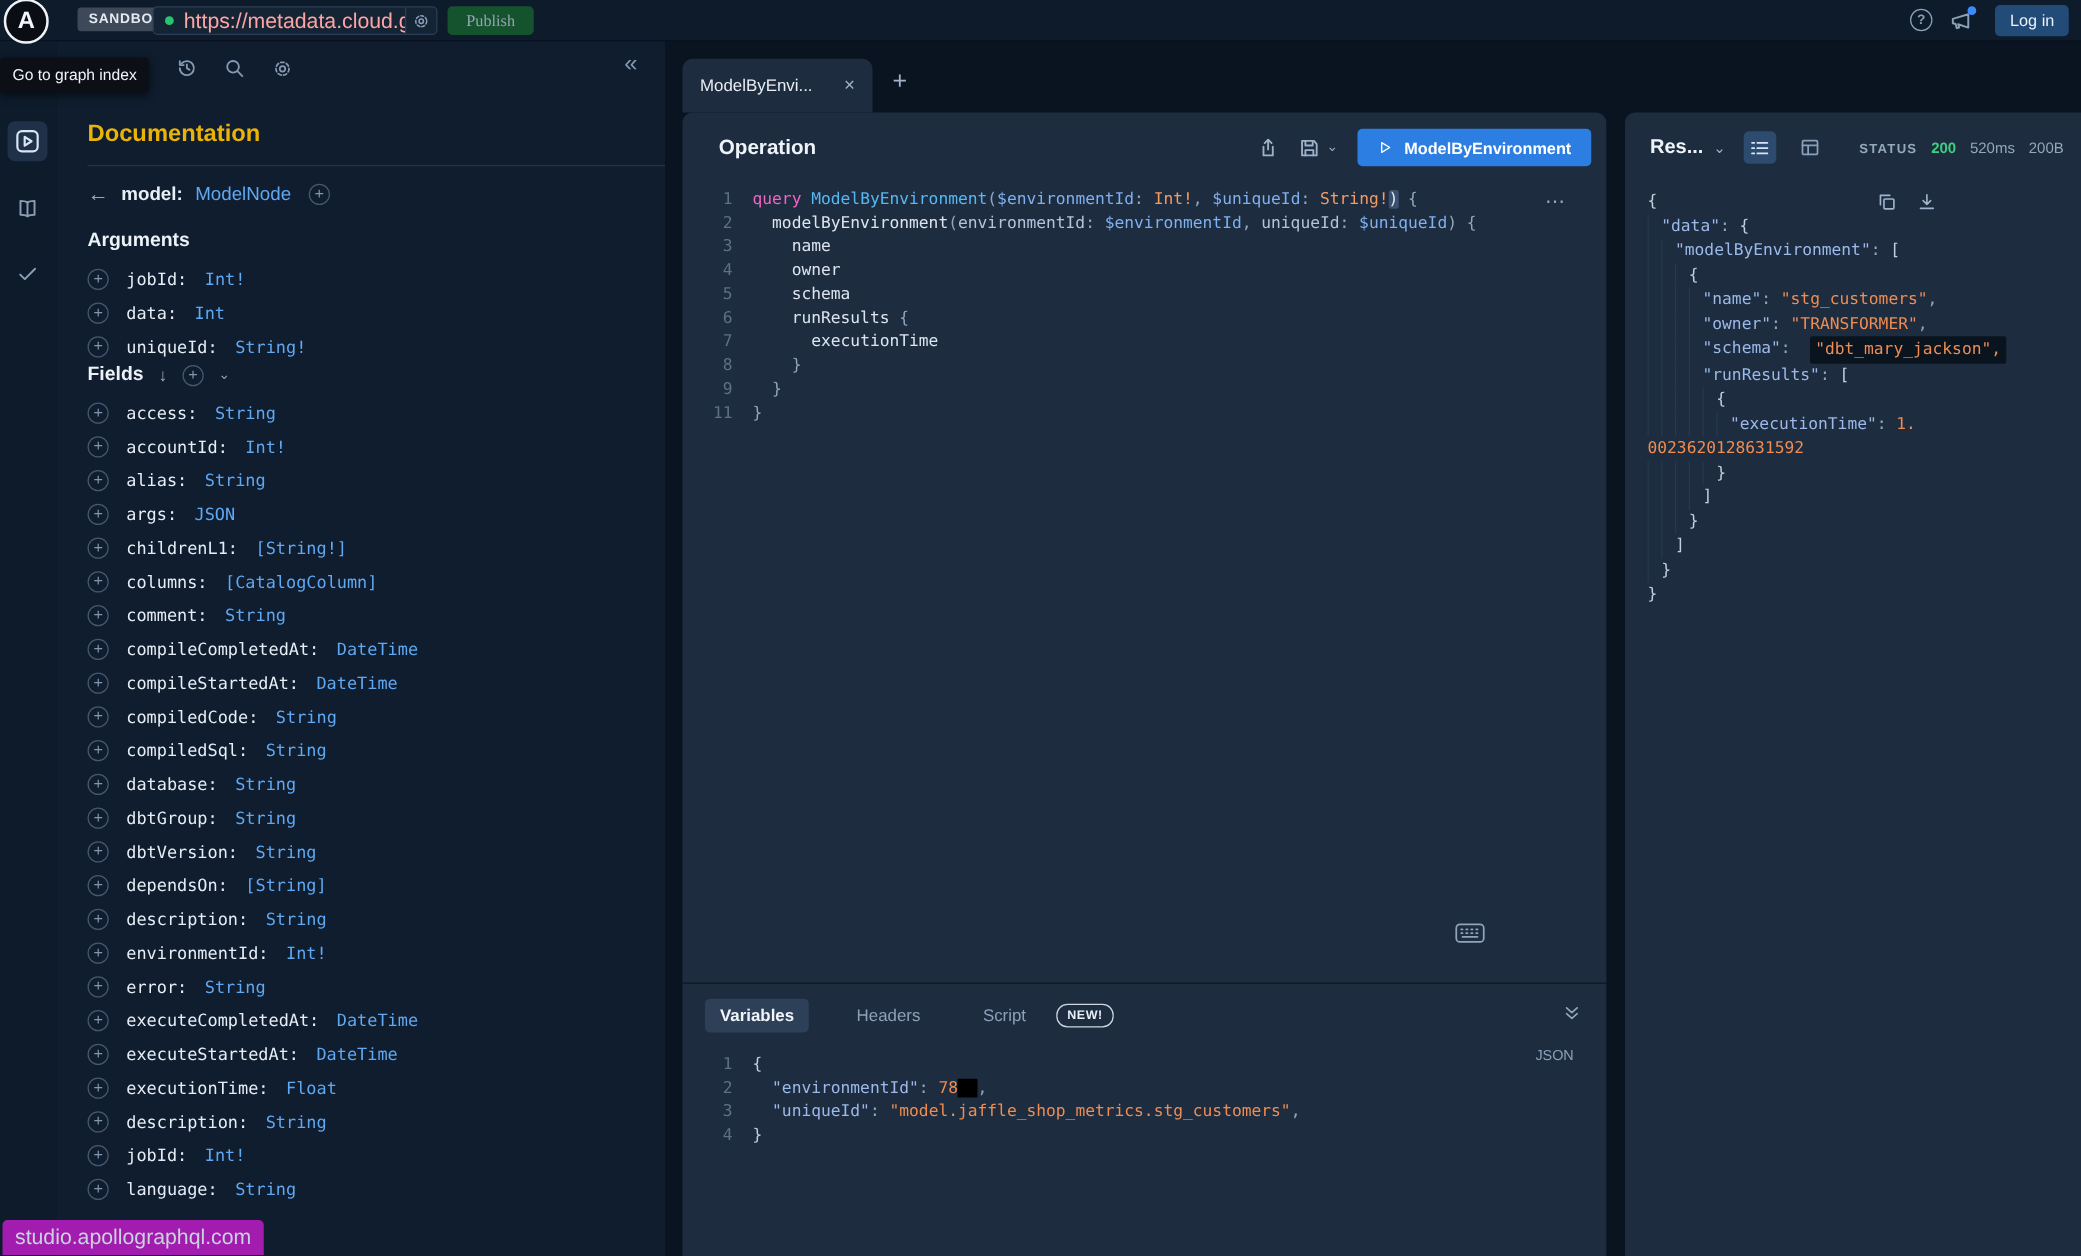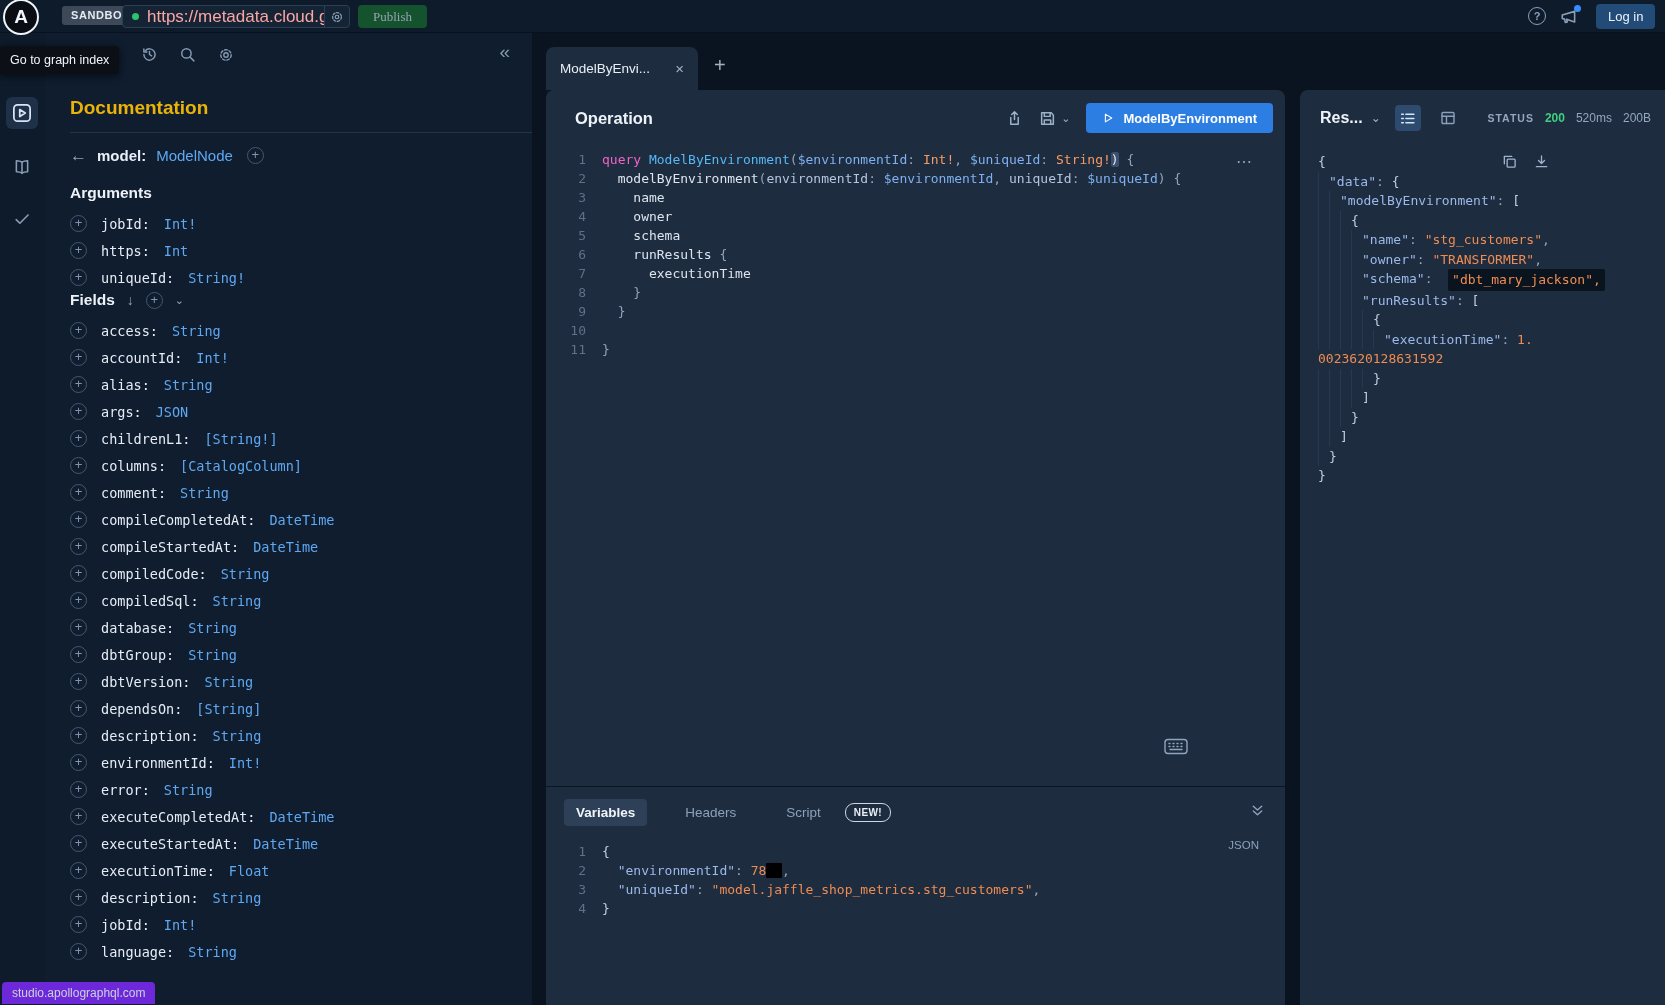--- a/index.html
+++ b/index.html
@@ -21,21 +21,21 @@
   .tb-mega .dot{position:absolute;right:-3px;top:-3px;width:7px;height:7px;border-radius:50%;background:#3b8bfd}
   .login-btn{position:absolute;left:1596px;top:4px;height:25px;padding:0 12px;background:#234b78;color:#eaf1f9;border:none;border-radius:4px;font-size:13px;font-family:inherit}
 
   
   .rail{position:absolute;left:0;top:33px;width:45px;bottom:0;background:#0d1b2b}
   .rail-btn{position:absolute;left:6px;width:32px;height:32px;border-radius:6px;display:flex;align-items:center;justify-content:center;color:#8a9db4}
   .rail-btn.active{background:#1f3049;color:#d9e5f3}
 
   
   .tooltip{position:absolute;left:0;top:46px;background:#0c1016;color:#f1f4f8;font-size:12.5px;padding:7px 10px;border-radius:3px;z-index:100;box-shadow:0 2px 8px rgba(0,0,0,.6);white-space:nowrap}
-  .status-pill{position:absolute;left:2px;bottom:1px;background:#6d28d9;color:#c9d3de;font-size:12px;padding:4px 10px;border-radius:4px 4px 0 0;z-index:90}
+  .status-pill{position:absolute;left:2px;bottom:1px;background:#a21caf;color:#c9d3de;font-size:17px;padding:4px 10px;border-radius:4px 4px 0 0;z-index:90}
 
   
   .docs{position:absolute;left:45px;top:33px;width:487px;bottom:0;background:#0f1d2f;overflow:hidden}
   .docs-toolbar{position:relative;height:46px}
   .dt-icon{position:absolute;top:14px;color:#8599b1}
   .dt-collapse{position:absolute;right:22px;top:9px;font-size:19px;color:#8599b1;line-height:1}
   .docs-body{padding:18px 0 0 25px}
   .docs-title{font-size:19px;font-weight:bold;color:#eab308}
   .docs-divider{margin-top:13px;border-top:1px solid #23344a}
   .breadcrumb{margin-top:14px;display:flex;align-items:center;gap:10px}
@@ -216,21 +216,21 @@
     </div>
     <div class="sec-title">Arguments</div>
     <div class="doc-list">
         <div class="doc-row">
           <span class="plus-circle">+</span>
           <span class="f-name">jobId:</span>
           <span class="f-type"> Int!</span>
         </div>
         <div class="doc-row">
           <span class="plus-circle">+</span>
-          <span class="f-name">https:</span>
+          <span class="f-name">data:</span>
           <span class="f-type"> Int</span>
         </div>
         <div class="doc-row">
           <span class="plus-circle">+</span>
           <span class="f-name">uniqueId:</span>
           <span class="f-type"> String!</span>
         </div>
       </div>
     <div class="fields-head">
       <span class="sec-title" style="margin-top:0">Fields</span>
@@ -403,21 +403,20 @@
     <span class="op-options">⋯</span>
   <div class="code-line"><span class="ln">1</span><span class="code-text"><span class="tk-kw">query </span><span class="tk-op">ModelByEnvironment</span><span class="tk-pun">(</span><span class="tk-var">$environmentId</span><span class="tk-pun">: </span><span class="tk-type">Int!</span><span class="tk-pun">, </span><span class="tk-var">$uniqueId</span><span class="tk-pun">: </span><span class="tk-type">String!</span><span class="tk-match">)</span><span class="tk-pun"> {</span></span></div>
       <div class="code-line"><span class="ln">2</span><span class="code-text"><span class="tk-pun">  </span><span class="tk-field">modelByEnvironment</span><span class="tk-pun">(</span><span class="tk-attr">environmentId</span><span class="tk-pun">: </span><span class="tk-var">$environmentId</span><span class="tk-pun">, </span><span class="tk-attr">uniqueId</span><span class="tk-pun">: </span><span class="tk-var">$uniqueId</span><span class="tk-pun">) {</span></span></div>
       <div class="code-line"><span class="ln">3</span><span class="code-text"><span class="tk-pun">    </span><span class="tk-field">name</span></span></div>
       <div class="code-line"><span class="ln">4</span><span class="code-text"><span class="tk-pun">    </span><span class="tk-field">owner</span></span></div>
       <div class="code-line"><span class="ln">5</span><span class="code-text"><span class="tk-pun">    </span><span class="tk-field">schema</span></span></div>
       <div class="code-line"><span class="ln">6</span><span class="code-text"><span class="tk-pun">    </span><span class="tk-field">runResults</span><span class="tk-pun"> {</span></span></div>
       <div class="code-line"><span class="ln">7</span><span class="code-text"><span class="tk-pun">      </span><span class="tk-field">executionTime</span></span></div>
       <div class="code-line"><span class="ln">8</span><span class="code-text"><span class="tk-pun">    }</span></span></div>
       <div class="code-line"><span class="ln">9</span><span class="code-text"><span class="tk-pun">  }</span></span></div>
-      <div class="code-line"><span class="ln">10</span><span class="code-text"></span></div>
       <div class="code-line"><span class="ln">11</span><span class="code-text"><span class="tk-pun">}</span></span></div>
     </div>
   <span class="kbd-btn">
     <svg width="24" height="17" viewBox="0 0 24 17">
         <rect x="1" y="1.5" width="22" height="14" rx="3"></rect>
         <path d="M6 11.5h12"></path>
         <path d="M5 5.5h1M9 5.5h1M13 5.5h1M17 5.5h1M5 8.5h1M9 8.5h1M13 8.5h1M17 8.5h1"></path>
       </svg>
   </span>
 

